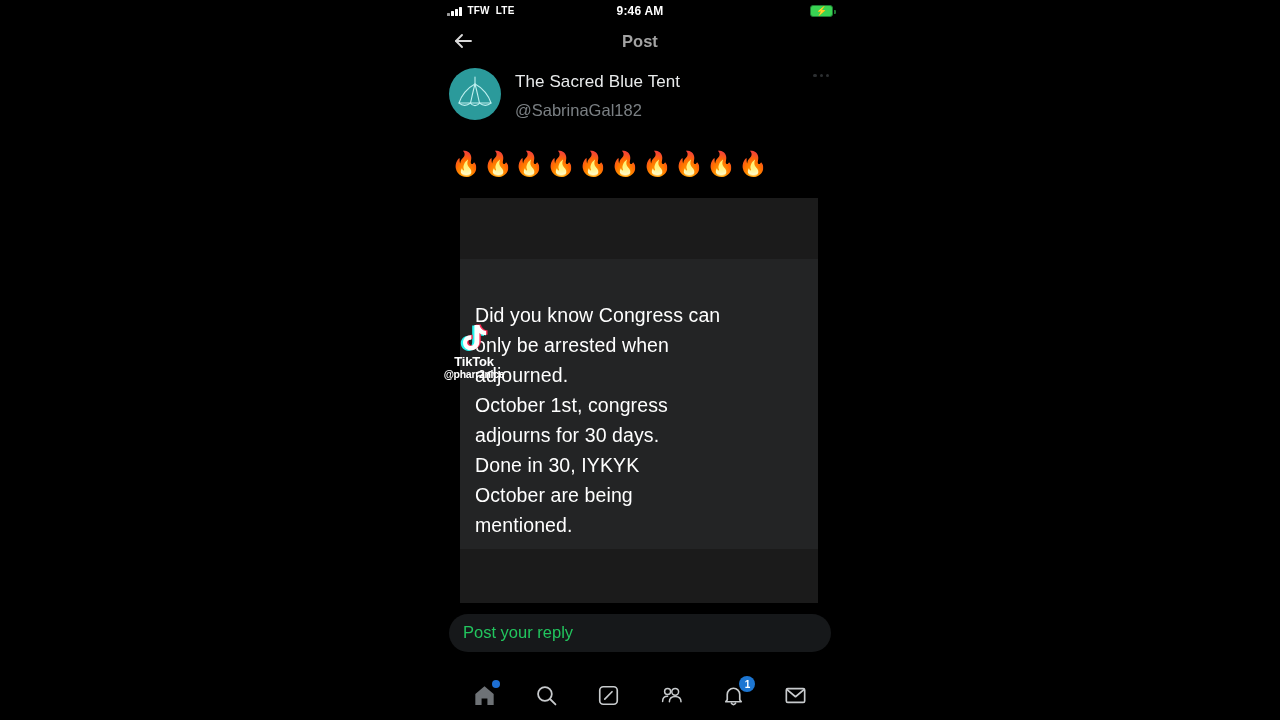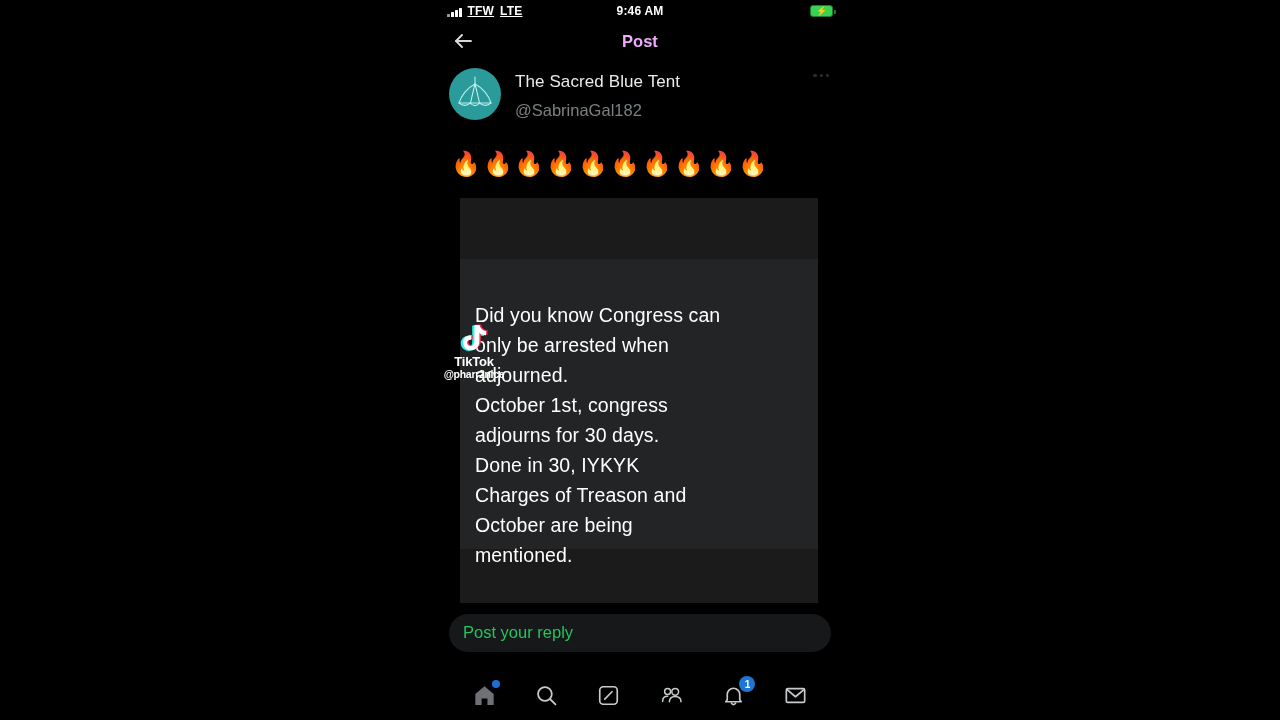--- a/index.html
+++ b/index.html
@@ -30,21 +30,21 @@
     display: flex; align-items: center;
     padding: 0 12px;
   }
   .sb-left { display: flex; align-items: flex-end; gap: 6px; }
   .sb-bars { display: flex; align-items: flex-end; gap: 1.5px; height: 10px; }
   .sb-bars i { display: block; width: 2.5px; background: #fff; border-radius: .5px; }
   .sb-bars i:nth-child(1) { height: 3px; background:#9a9a9a; }
   .sb-bars i:nth-child(2) { height: 5px; }
   .sb-bars i:nth-child(3) { height: 7px; }
   .sb-bars i:nth-child(4) { height: 9px; }
-  .sb-text { font-size: 12px; font-weight: 600; letter-spacing: .2px; color:#fff; line-height: 1; text-decoration: underline; }
+  .sb-text { font-size: 10px; font-weight: 600; letter-spacing: .2px; color:#fff; line-height: 1; }
   .sb-clock {
     position: absolute; left: 0; right: 0; text-align: center;
     font-size: 12px; font-weight: 700; color: #fff; letter-spacing: .2px;
   }
   .sb-right { margin-left: auto; display: flex; align-items: center; }
   .battery {
     position: relative; width: 23px; height: 12px;
     border: 1.5px solid #1f7a33; border-radius: 3px;
     background: #39d353; display:flex; align-items:center; justify-content:center;
   }
@@ -58,21 +58,21 @@
   #header {
     position: relative; height: 38px;
     display: flex; align-items: center;
   }
   #back-arrow {
     position: absolute; left: 16px; top: 50%; transform: translateY(-50%);
     width: 24px; height: 24px; cursor: pointer;
   }
   #page-title {
     width: 100%; text-align: center;
-    font-size: 16.5px; font-weight: 700; color: #f0abfc;
+    font-size: 16.5px; font-weight: 700; color: #a3a3a3;
   }
 
   
   #post-head {
     position: relative;
     display: flex; align-items: flex-start;
     padding: 8px 14px 0 14px;
   }
   #avatar {
     width: 52px; height: 52px; border-radius: 50%;
@@ -249,21 +249,20 @@
         <div id="tiktok-handle">@pharr2nice</div>
       </div>
 
       <div id="video-caption">
           <div>Did you know Congress can</div>
           <div>only be arrested when</div>
           <div>adjourned.</div>
           <div>October 1st, congress</div>
           <div>adjourns for 30 days.</div>
           <div>Done in 30, IYKYK</div>
-          <div>Charges of Treason and</div>
           <div>October are being</div>
           <div>mentioned.</div>
         </div>
     </div>
 
     <div id="reply-bar">
       <div id="reply-input">Post your reply</div>
     </div>
 
     <div id="bottom-nav">

